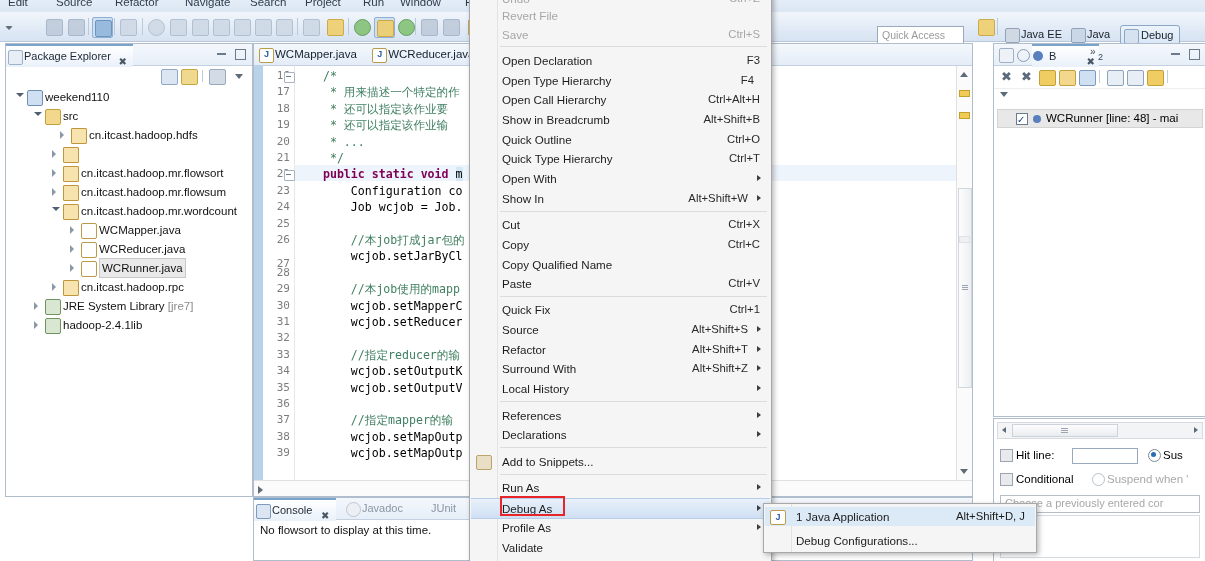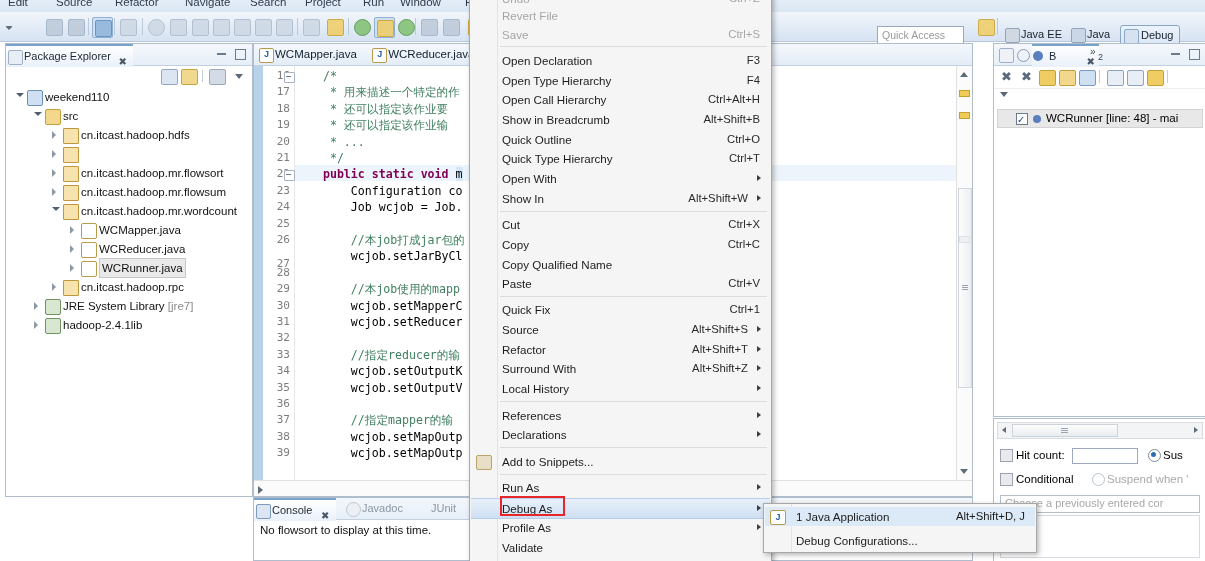--- a/index.html
+++ b/index.html
@@ -340,21 +340,21 @@
       <div class="trow" style="top: 0px; left: 0px; width: 100%; text-align: center;">
         <span class="arrow expanded" style="left: 10px;"></span>
         <span class="ticon" style="left: 21px; background: rgb(207, 224, 243); border: 1px solid rgb(111, 143, 181); border-radius: 2px;"></span>
         <span class="tlabel" style="left: 39px;">weekend110</span>
       </div>
       <div class="trow" style="top: 19px; left: 0px; width: 100%;">
         <span class="arrow expanded" style="left: 28px;"></span>
         <span class="ticon" style="left: 39px; background: rgb(242, 215, 141); border: 1px solid rgb(194, 160, 58); border-radius: 2px;"></span>
         <span class="tlabel" style="left: 57px;">src</span>
       </div>
-      <div class="trow" style="top: 38px; left: 0px; width: 100%;">
+      <div class="trow" style="top: 38px; left: 8px; width: 100%;">
         <span class="arrow collapsed" style="left: 46px;"></span>
         <span class="ticon" style="left: 57px; background: rgb(246, 227, 173); border: 1px solid rgb(192, 150, 58); border-radius: 1px;"></span>
         <span class="tlabel" style="left: 75px;">cn.itcast.hadoop.hdfs</span>
       </div>
       <div class="trow" style="top: 57px; left: 0px; width: 100%;">
         <span class="arrow collapsed" style="left: 46px;"></span>
         <span class="ticon" style="left: 57px; background: rgb(246, 227, 173); border: 1px solid rgb(192, 150, 58); border-radius: 1px;"></span>
       </div>
       <div class="trow" style="top: 76px; left: 0px; width: 100%;">
         <span class="arrow collapsed" style="left: 46px;"></span>
@@ -538,21 +538,21 @@
 
 <div id="bpprops" class="panel">
   <div id="hscroll">
     <div class="harrow l"></div>
     <div class="harrow r"></div>
     <div id="hthumb"></div>
   </div>
 
   <div class="prow" style="top:28px;left:6px;">
     <span class="cbox" style="left:0;"></span>
-    <span style="position:absolute;left:16px;top:0;">Hit count:</span>
+    <span style="position:absolute;left:16px;top:0;">Hit line:</span>
     <span id="hitfield"></span>
     <span class="rbox on" style="left:148px;"></span>
     <span style="position:absolute;left:163px;top:0;">Sus</span>
   </div>
 
   <div class="prow" style="top:52px;left:6px;">
     <span class="cbox" style="left:0;"></span>
     <span style="position:absolute;left:16px;top:0;">Conditional</span>
     <span class="rbox off" style="left:92px;"></span>
     <span style="position:absolute;left:107px;top:0;color:#a8a8a8;">Suspend when '</span>
@@ -579,21 +579,21 @@
         <span class="mlbl">Save</span>
         <span class="macc" style="right: 10px;">Ctrl+S</span>
       </div>
       <div class="msep" style="top: 53px;"></div>
       <div class="mrow" style="top: 58px;">
         <span class="mlbl">Open Declaration</span>
         <span class="macc" style="right: 10px;">F3</span>
       </div>
       <div class="mrow" style="top: 78px;">
         <span class="mlbl">Open Type Hierarchy</span>
-        <span class="macc" style="right: 10px; text-align: center;">F4</span>
+        <span class="macc" style="right: 16px; text-align: center;">F4</span>
       </div>
       <div class="mrow" style="top: 97px;">
         <span class="mlbl">Open Call Hierarchy</span>
         <span class="macc" style="right: 10px;">Ctrl+Alt+H</span>
       </div>
       <div class="mrow" style="top: 117px;">
         <span class="mlbl">Show in Breadcrumb</span>
         <span class="macc" style="right: 10px;">Alt+Shift+B</span>
       </div>
       <div class="mrow" style="top: 137px;">

